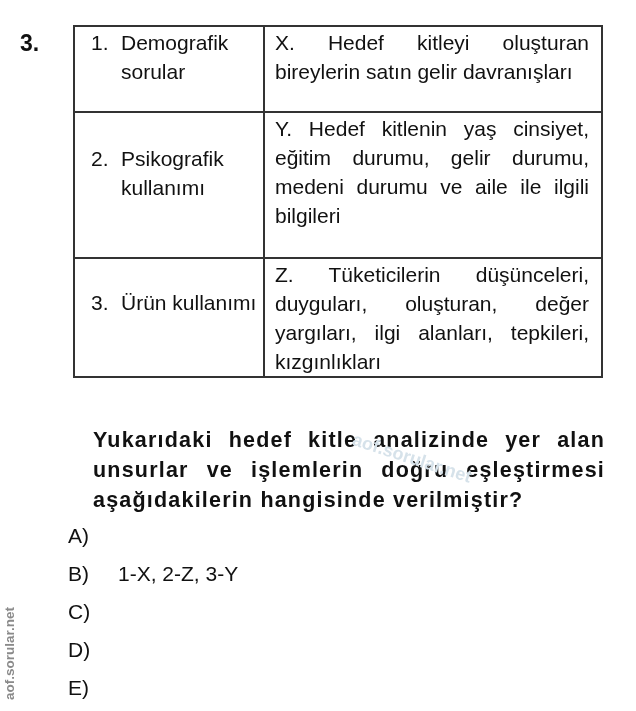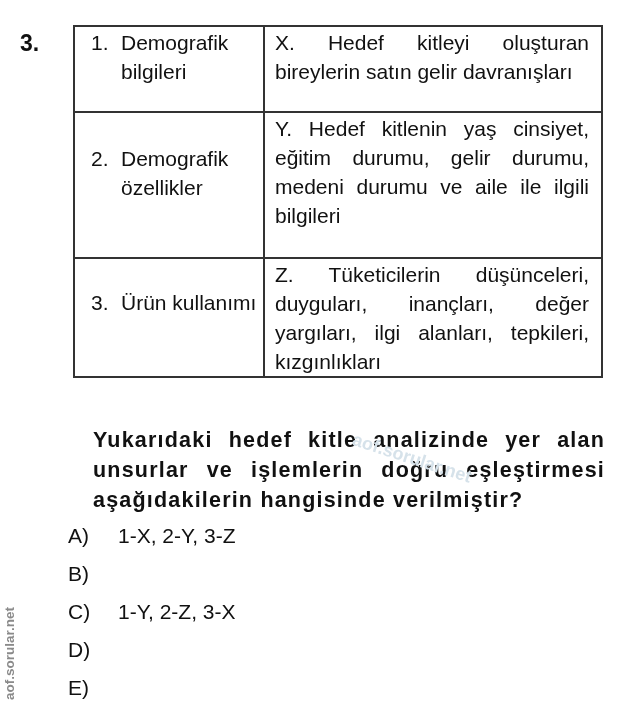--- a/index.html
+++ b/index.html
@@ -37,61 +37,60 @@
 <body>
 
 <div class="qnum">3.</div>
 
 <table class="match">
   <tbody>
       <tr class="row1">
     <td class="left">
       <div class="lcell">
         <span class="n">1.</span>
-        <span class="txt">Demografik bilgileri</span>
+        <span class="txt">Demografik sorular</span>
       </div>
     </td>
     <td class="right">X. Hedef kitleyi oluşturan bireylerin satın gelir davranışları</td>
   </tr>
   <tr class="row2">
     <td class="left">
       <div class="lcell">
         <span class="n">2.</span>
-        <span class="txt">Demografik özellikler</span>
+        <span class="txt">Psikografik kullanımı</span>
       </div>
     </td>
     <td class="right">Y. Hedef kitlenin yaş cinsiyet, eğitim durumu, gelir durumu, medeni durumu ve aile ile ilgili bilgileri</td>
   </tr>
   <tr class="row3">
     <td class="left">
       <div class="lcell">
         <span class="n">3.</span>
         <span class="txt">Ürün kullanımı</span>
       </div>
     </td>
-    <td class="right">Z. Tüketicilerin düşünceleri, duyguları, inançları, değer yargıları, ilgi alanları, tepkileri, kızgınlıkları</td>
+    <td class="right">Z. Tüketicilerin düşünceleri, duyguları, oluşturan, değer yargıları, ilgi alanları, tepkileri, kızgınlıkları</td>
   </tr>
 </tbody>
   </table>
 
 <div class="question">Yukarıdaki hedef kitle analizinde yer alan unsurlar ve işlemlerin doğru eşleştirmesi aşağıdakilerin hangisinde verilmiştir?</div>
 
 <div class="watermark-mid">aof.sorular.net</div>
 
 <div class="options">
   <div class="opt">
     <span class="lbl">A)</span>
-    <span>1-X, 2-Y, 3-Z</span>
   </div>
   <div class="opt">
     <span class="lbl">B)</span>
+    <span>1-X, 2-Z, 3-Y</span>
   </div>
   <div class="opt">
     <span class="lbl">C)</span>
-    <span>1-Y, 2-Z, 3-X</span>
   </div>
   <div class="opt">
     <span class="lbl">D)</span>
   </div>
   <div class="opt">
     <span class="lbl">E)</span>
   </div>
 </div>
 
 <div class="watermark-side">aof.sorular.net</div>

